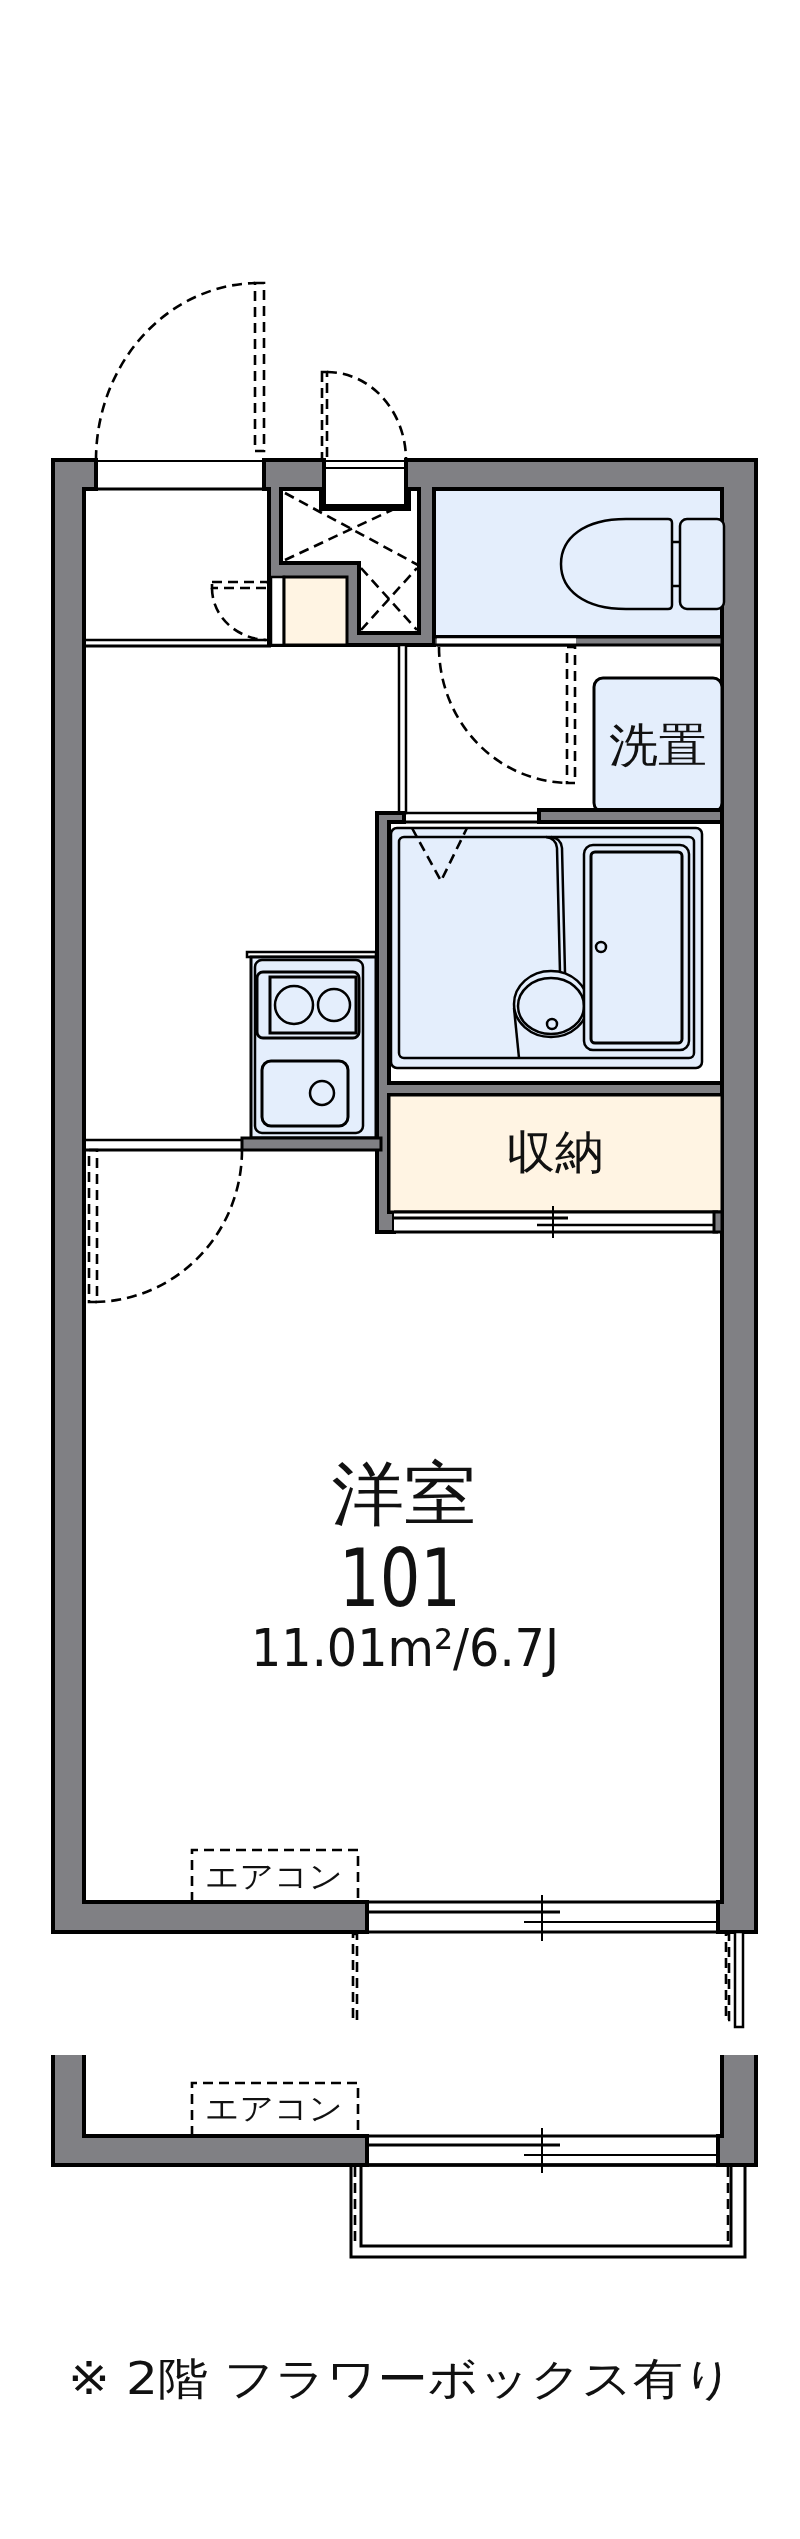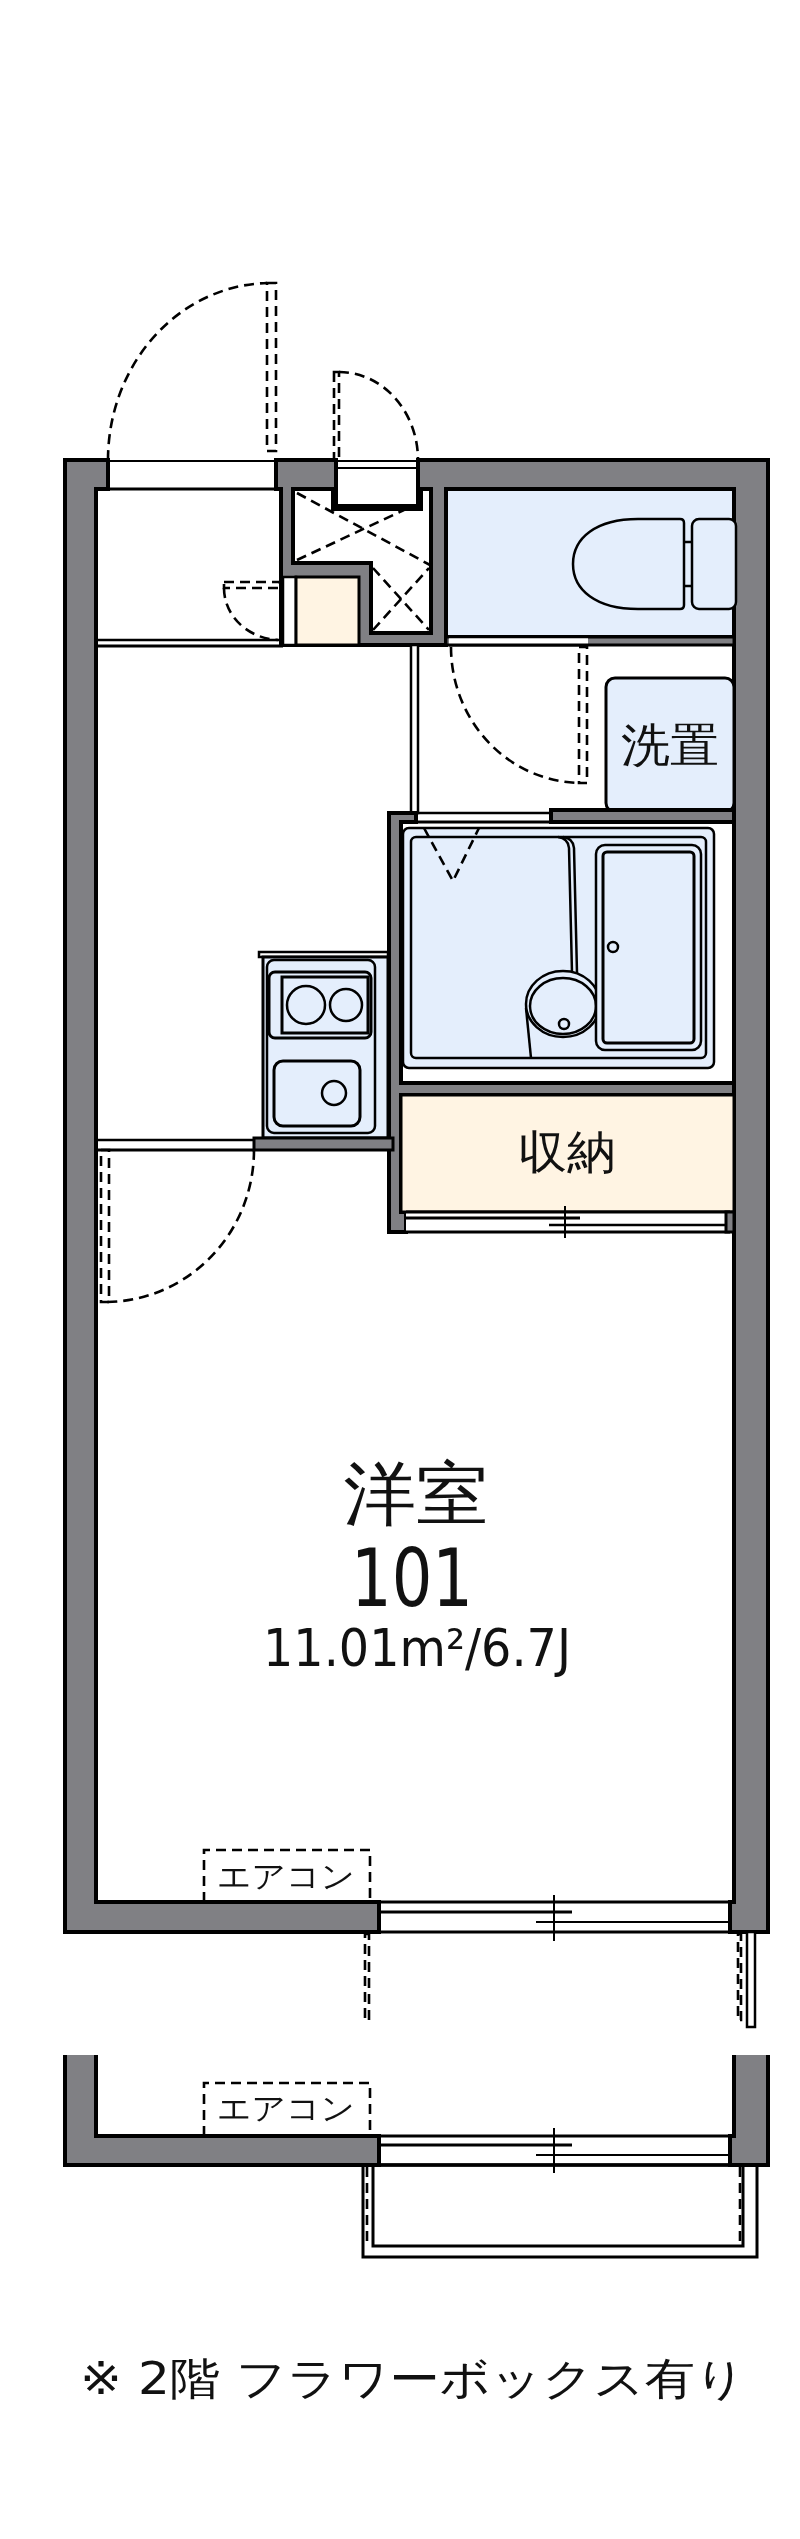--- a/index.html
+++ b/index.html
@@ -1,17 +1,17 @@
 <!DOCTYPE html>
 <html><head>
   <meta charset="utf-8">
   <style>
     html, body { margin: 0; padding: 0; background: #ffffff; }
     body { width: 800px; height: 2539px; overflow: hidden; position: relative; }
-    .plan { position: absolute; left: 16px; top: 0; width: 664px; height: 2539px; }
+    .plan { position: absolute; left: 4px; top: 0; width: 664px; height: 2539px; }
     .wall { stroke: #000; stroke-width: 4; stroke-linejoin: miter; }
     .edge { stroke: #000; stroke-width: 4; fill: none; }
     .ln { stroke: #000; stroke-width: 2.5; fill: none; }
     .ln3 { stroke: #000; stroke-width: 3; fill: none; }
     .solid { stroke: #000; stroke-width: 3; }
     .fx { stroke: #000; stroke-width: 2.5; }
     .dash { stroke: #000; stroke-width: 2.6; fill: none; stroke-dasharray: 10 6; }
     .white { fill: #ffffff; }
     .label { font-family: "DejaVu Sans", sans-serif; fill: #111; }
   </style>

